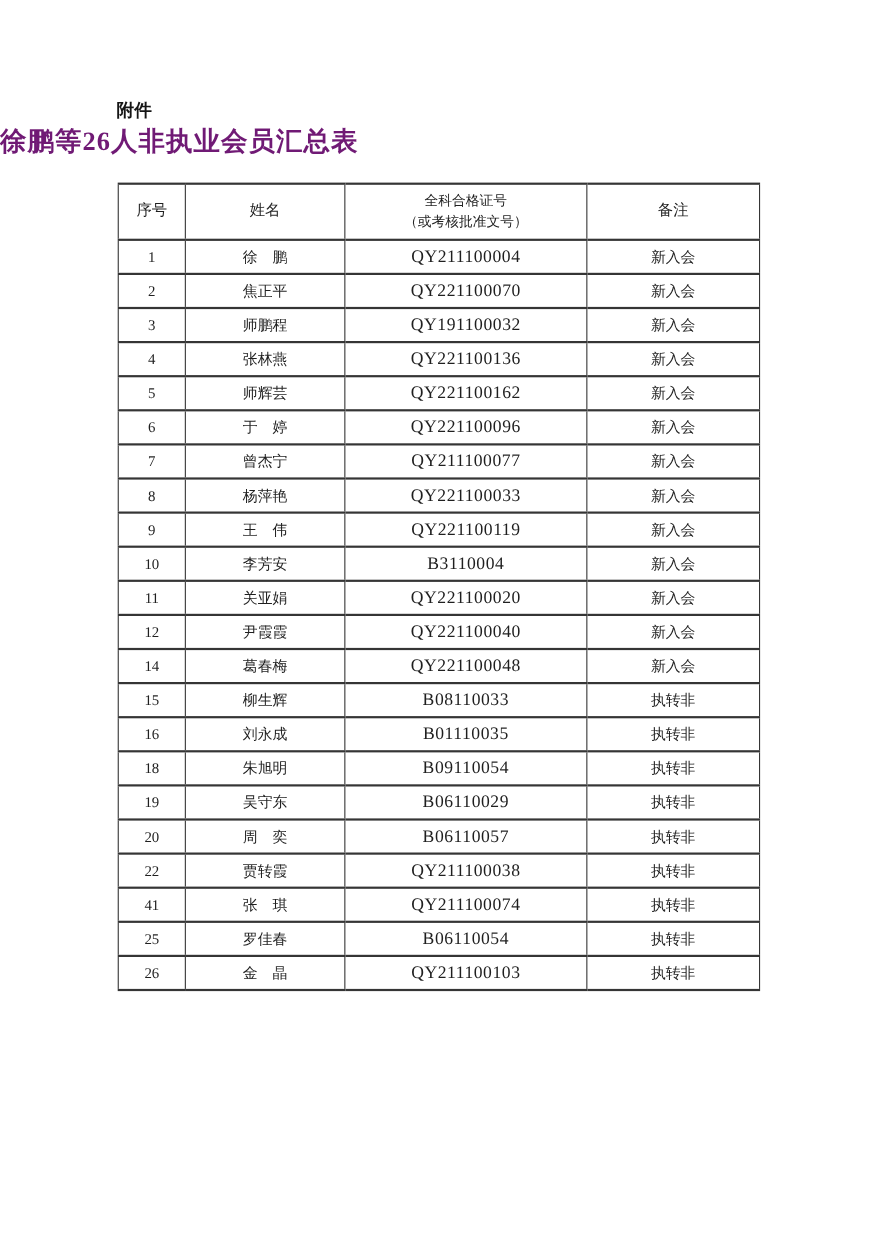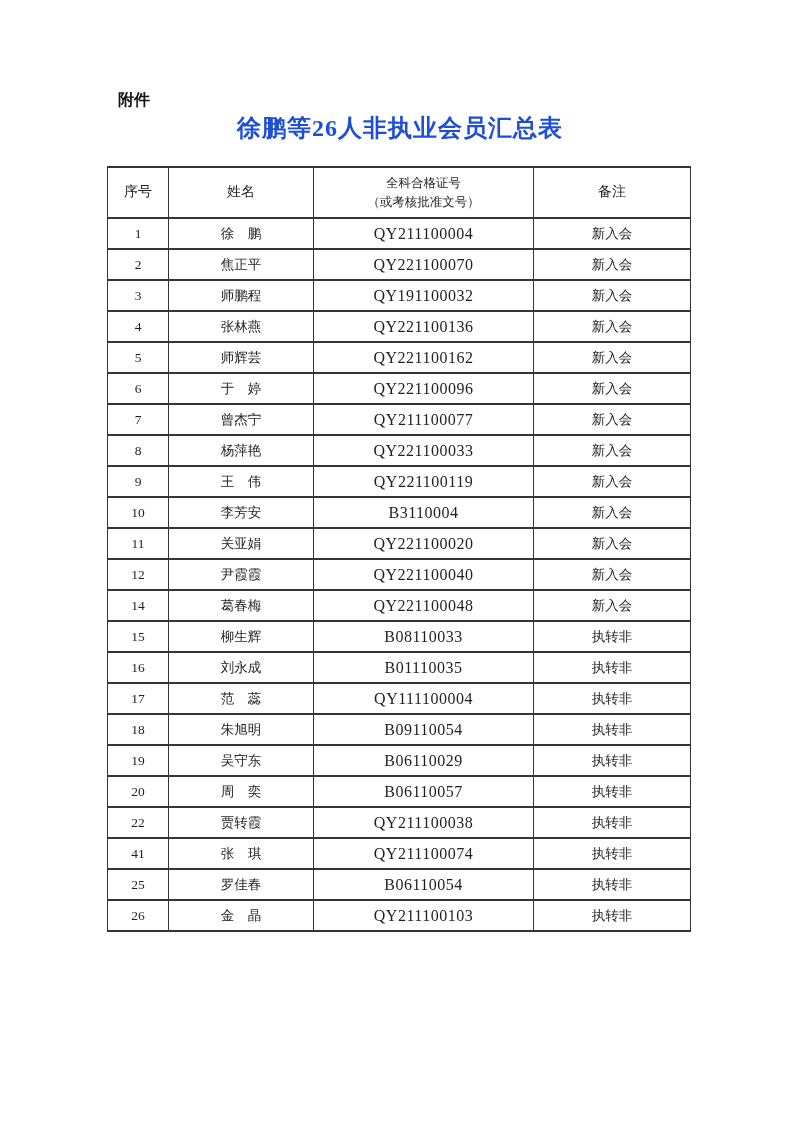--- a/index.html
+++ b/index.html
@@ -17,33 +17,32 @@
     overflow: hidden;
   }
   .attachment {
     position: absolute;
     left: 106px;
     top: 90px;
     font-size: 16px;
     font-weight: bold;
     font-family: "Liberation Sans", sans-serif;
     color: #151515;
-    margin-left: 12px;
   }
   .title {
     position: absolute;
     left: 0;
     top: 112px;
     width: 100%;
     margin: 0;
-    text-align: center;
+    text-align: left;
     font-size: 24px;
     font-weight: bold;
     letter-spacing: 1px;
-    color: #1d4ed8;
+    color: #701a75;
     font-family: "Liberation Serif", "DejaVu Serif", serif;
   }
   table.member-table {
     position: absolute;
     left: 107px;
     top: 166px;
     width: 583px;
     border-collapse: collapse;
     table-layout: fixed;
   }
@@ -190,26 +189,20 @@
           <td class="cert-cell">B08110033</td>
           <td class="remark-cell">执转非</td>
         </tr>
         <tr>
           <td class="serial-cell">16</td>
           <td class="name-cell">刘永成</td>
           <td class="cert-cell">B01110035</td>
           <td class="remark-cell">执转非</td>
         </tr>
         <tr>
-          <td class="serial-cell">17</td>
-          <td class="name-cell">范　蕊</td>
-          <td class="cert-cell">QY111100004</td>
-          <td class="remark-cell">执转非</td>
-        </tr>
-        <tr>
           <td class="serial-cell">18</td>
           <td class="name-cell">朱旭明</td>
           <td class="cert-cell">B09110054</td>
           <td class="remark-cell">执转非</td>
         </tr>
         <tr>
           <td class="serial-cell">19</td>
           <td class="name-cell">吴守东</td>
           <td class="cert-cell">B06110029</td>
           <td class="remark-cell">执转非</td>

